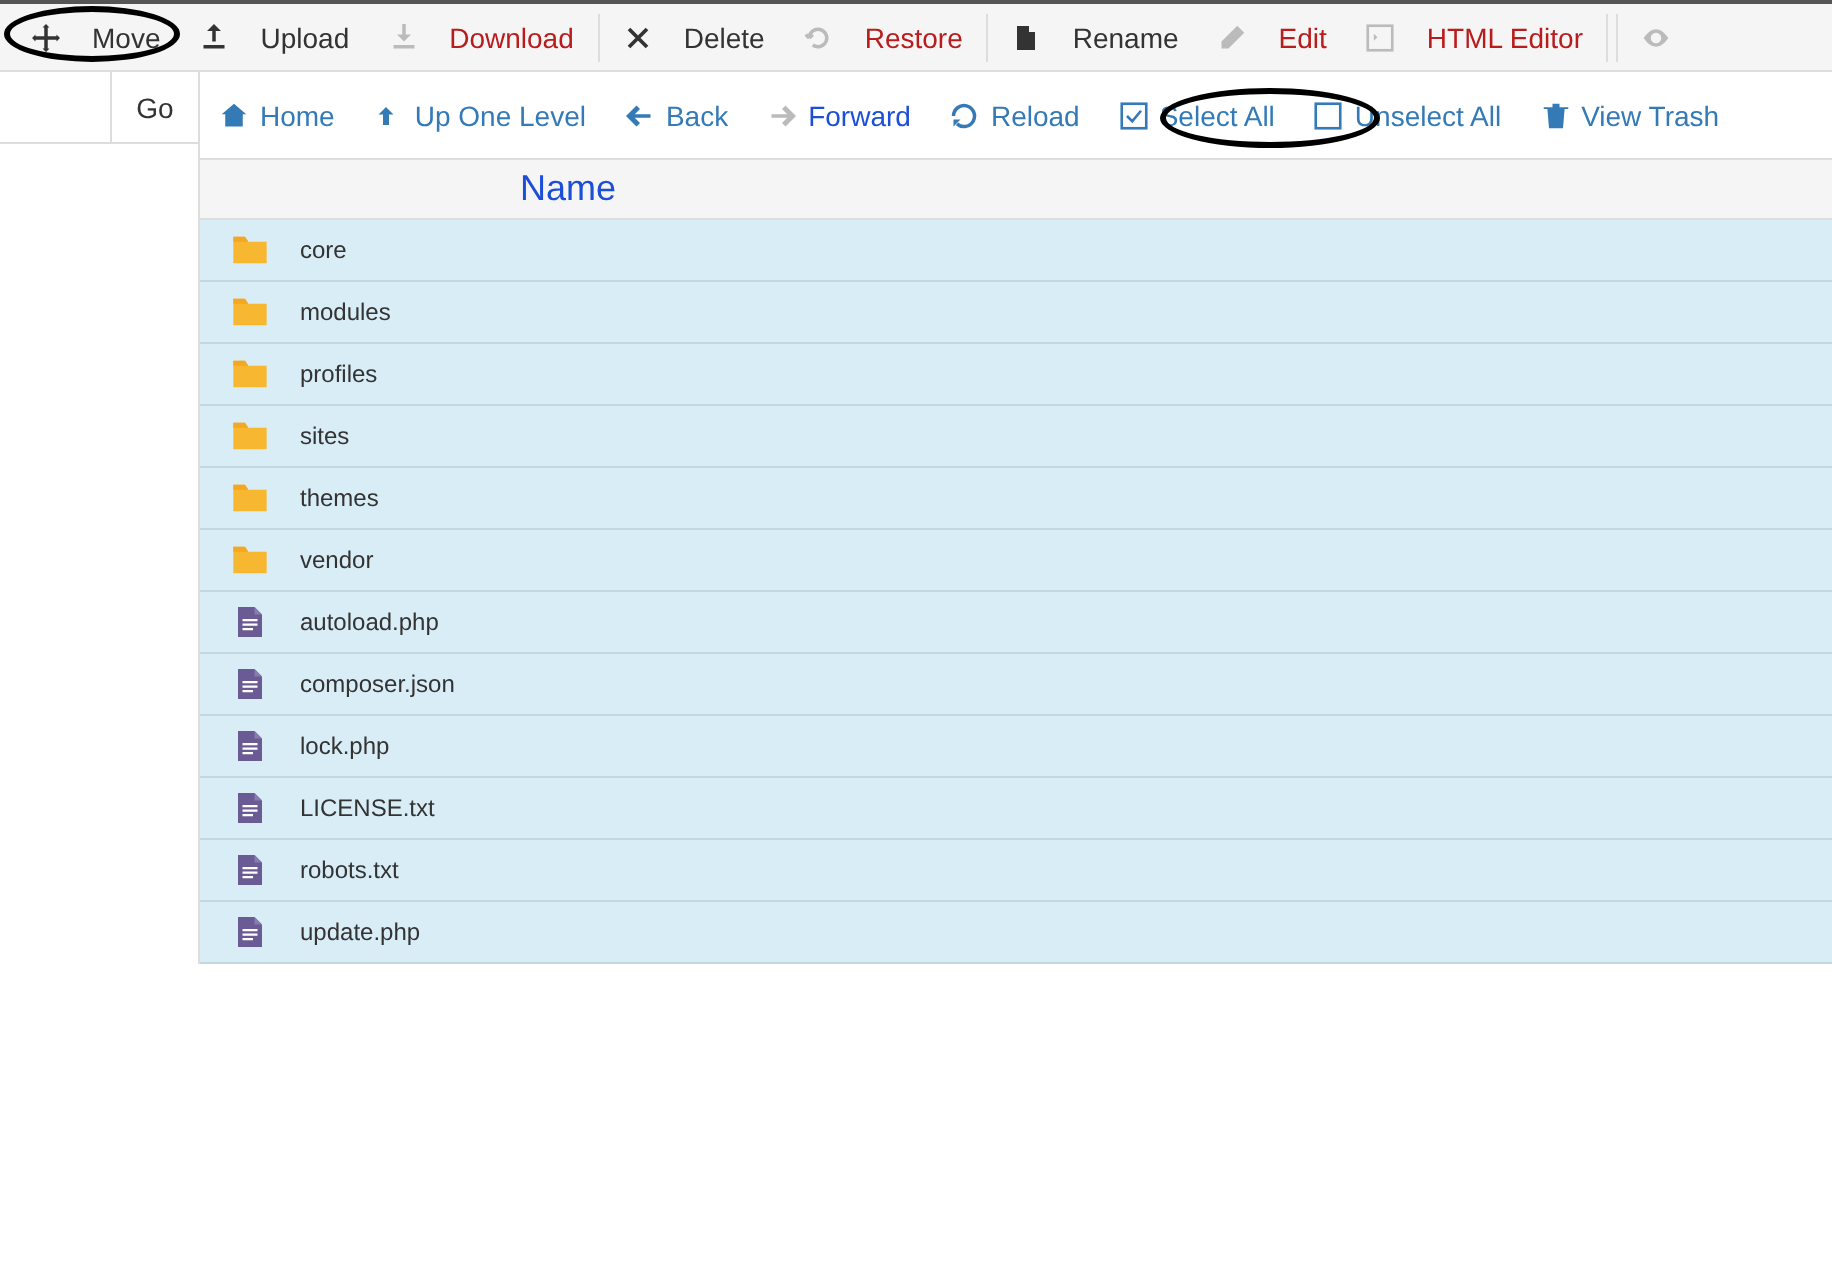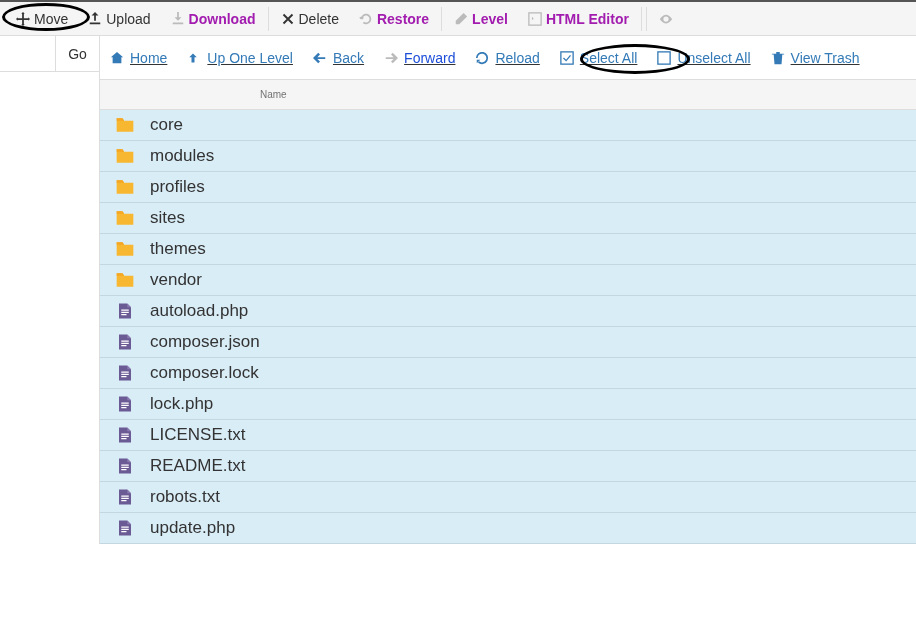--- a/index.html
+++ b/index.html
@@ -1,42 +1,42 @@
 <!DOCTYPE html>
 <html><head>
 <meta charset="utf-8">
 <style>
 * { box-sizing: border-box; margin: 0; padding: 0; }
 body { font-family: "Helvetica Neue", Helvetica, Arial, sans-serif; font-size: 14px; color: #333; background: #fff; width: 916px; }
 
 .toolbar { display: flex; align-items: center; height: 36px; background: #f5f5f5; border-top: 2px solid #555; border-bottom: 1px solid #ddd; padding: 0 6px; gap: 0; }
-.toolbar .tbtn { display: inline-flex; align-items: center; gap: 4px; padding: 0 10px; height: 34px; cursor: pointer; color: #333; font-size: 14px; white-space: nowrap; }
-.toolbar .tbtn.disabled { color: #a21caf; cursor: default; font-weight: bold; }
+.toolbar .tbtn { display: inline-flex; align-items: center; gap: 16px; padding: 0 10px; height: 34px; cursor: pointer; color: #333; font-size: 14px; white-space: nowrap; }
+.toolbar .tbtn.disabled { color: #b91c1c; cursor: default; }
 .toolbar .sep { width: 1px; height: 24px; background: #ddd; margin: 0 2px; }
 .toolbar .tbtn .icon { width: 14px; height: 14px; display: inline-flex; align-items: center; justify-content: center; }
 
 .layout { display: flex; }
 .sidebar { width: 100px; border-right: 1px solid #ddd; }
 .go-row { display: flex; height: 36px; border-bottom: 1px solid #ddd; }
 .go-input { flex: 1; border: none; padding: 0 6px; min-width: 0; }
 .go-btn { width: 44px; border: none; border-left: 1px solid #ddd; background: #fff; cursor: pointer; font-size: 14px; color: #333; }
 
 .main { flex: 1; }
-.navrow { display: flex; align-items: center; height: 44px; padding: 0 10px; gap: 20px; border-bottom: 1px solid #ddd; text-decoration: underline; }
+.navrow { display: flex; align-items: center; height: 44px; padding: 0 10px; gap: 20px; border-bottom: 1px solid #ddd; }
 .navrow .nbtn { display: inline-flex; align-items: center; gap: 6px; color: #337ab7; cursor: pointer; font-size: 14px; }
 .navrow .nbtn.disabled { color: #1d4ed8; cursor: default; }
 .navrow .nbtn .icon { width: 14px; height: 14px; display: inline-flex; }
 
 .header-row { display: flex; align-items: center; height: 30px; background: #f5f5f5; border-bottom: 1px solid #ddd; padding-left: 40px; }
-.header-row .col { color: #737373; font-size: 10px; padding-left: 120px; }
+.header-row .col { color: #1d4ed8; font-size: 18px; padding-left: 120px; }
 
 .file-list { }
 .file-row { display: flex; align-items: center; height: 31px; padding-left: 14px; background: #d9edf7; border-bottom: 1px solid #c3d7e0; cursor: pointer; }
 .file-row .ficon { width: 22px; height: 22px; margin-right: 14px; display: flex; align-items: center; justify-content: center; }
-.file-row .fname { font-size: 17px; color: #333; }
+.file-row .fname { font-size: 12px; color: #333; }
 
 .highlight-oval { position: absolute; border: 3px solid #000; border-radius: 50%; pointer-events: none; }
 .ov1 { left: 2px; top: 3px; width: 88px; height: 28px; }
 .ov2 { left: 580px; top: 44px; width: 110px; height: 30px; }
 
 svg { display: block; }
 </style>
 </head>
 <body>
 
@@ -76,27 +76,35 @@
   </div>
   <div class="tbtn disabled">
     <span class="icon">
         <svg viewBox="0 0 16 16" width="14" height="14" fill="none" stroke="#bbb" stroke-width="2">
           <path d="M3 8a5 5 0 1 1 2 4M3 8l-2-2M3 8l2-2"></path>
         </svg>
       </span>
     <span>Restore</span>
   </div>
   <div class="sep"></div>
+  <div class="tbtn">
+    <span class="icon">
+        <svg viewBox="0 0 16 16" width="12" height="14" fill="#333">
+          <path d="M2 0h8l4 4v12H2V0zm8 0v4h4"></path>
+        </svg>
+      </span>
+    <span>Rename</span>
+  </div>
   <div class="tbtn disabled">
     <span class="icon">
         <svg viewBox="0 0 16 16" width="14" height="14" fill="#bbb">
           <path d="M11 1l4 4-9 9H2v-4l9-9z"></path>
         </svg>
       </span>
-    <span>Level</span>
+    <span>Edit</span>
   </div>
   <div class="tbtn disabled">
     <span class="icon">
         <svg viewBox="0 0 16 16" width="14" height="14" fill="none" stroke="#bbb" stroke-width="1.5">
           <rect x="1" y="1" width="14" height="14"></rect>
           <path d="M11 1l4 4-4 4" fill="#bbb" stroke="none" transform="translate(-1,5) scale(0.5)"></path>
         </svg>
       </span>
     <span>HTML Editor</span>
   </div>
@@ -269,51 +277,31 @@
           <div class="fname">composer.json</div>
         </div>
         <div class="file-row">
           <div class="ficon">
             <svg viewBox="0 0 24 24" width="18" height="20">
               <path fill="#6b5b95" d="M4 2h11l5 5v15H4z"></path>
               <path fill="#fff" d="M7 10h10v1.5H7zm0 3h10v1.5H7zm0 3h7v1.5H7z"></path>
               <path fill="#8a7ab0" d="M15 2v5h5z"></path>
             </svg>
           </div>
-          <div class="fname">composer.lock</div>
-        </div>
-        <div class="file-row">
-          <div class="ficon">
-            <svg viewBox="0 0 24 24" width="18" height="20">
-              <path fill="#6b5b95" d="M4 2h11l5 5v15H4z"></path>
-              <path fill="#fff" d="M7 10h10v1.5H7zm0 3h10v1.5H7zm0 3h7v1.5H7z"></path>
-              <path fill="#8a7ab0" d="M15 2v5h5z"></path>
-            </svg>
-          </div>
           <div class="fname">lock.php</div>
         </div>
         <div class="file-row">
           <div class="ficon">
             <svg viewBox="0 0 24 24" width="18" height="20">
               <path fill="#6b5b95" d="M4 2h11l5 5v15H4z"></path>
               <path fill="#fff" d="M7 10h10v1.5H7zm0 3h10v1.5H7zm0 3h7v1.5H7z"></path>
               <path fill="#8a7ab0" d="M15 2v5h5z"></path>
             </svg>
           </div>
           <div class="fname">LICENSE.txt</div>
-        </div>
-        <div class="file-row">
-          <div class="ficon">
-            <svg viewBox="0 0 24 24" width="18" height="20">
-              <path fill="#6b5b95" d="M4 2h11l5 5v15H4z"></path>
-              <path fill="#fff" d="M7 10h10v1.5H7zm0 3h10v1.5H7zm0 3h7v1.5H7z"></path>
-              <path fill="#8a7ab0" d="M15 2v5h5z"></path>
-            </svg>
-          </div>
-          <div class="fname">README.txt</div>
         </div>
         <div class="file-row">
           <div class="ficon">
             <svg viewBox="0 0 24 24" width="18" height="20">
               <path fill="#6b5b95" d="M4 2h11l5 5v15H4z"></path>
               <path fill="#fff" d="M7 10h10v1.5H7zm0 3h10v1.5H7zm0 3h7v1.5H7z"></path>
               <path fill="#8a7ab0" d="M15 2v5h5z"></path>
             </svg>
           </div>
           <div class="fname">robots.txt</div>

